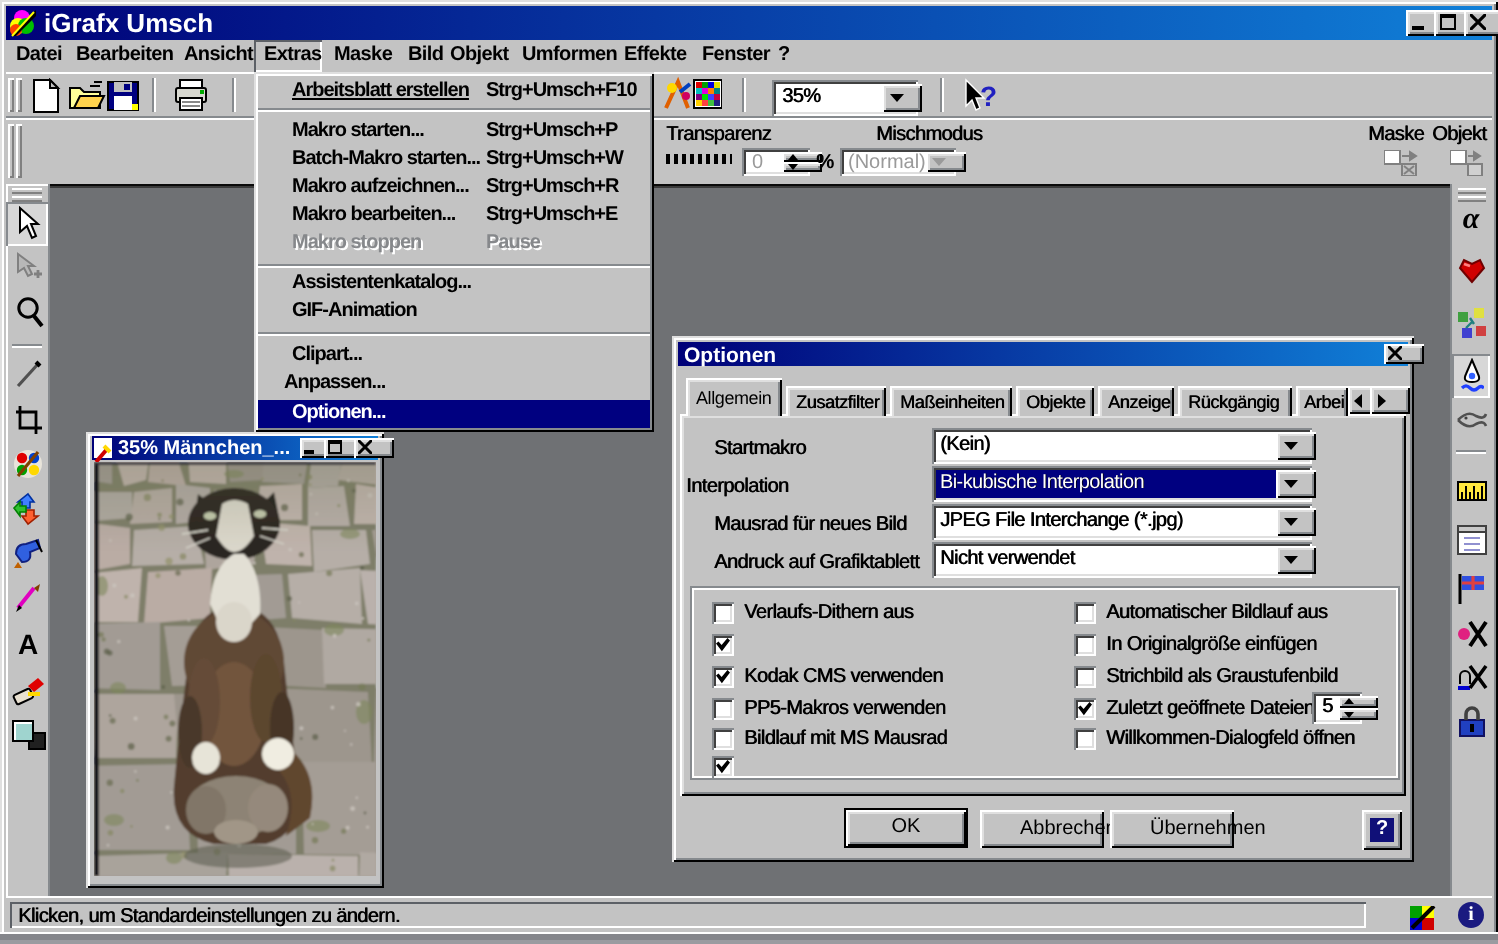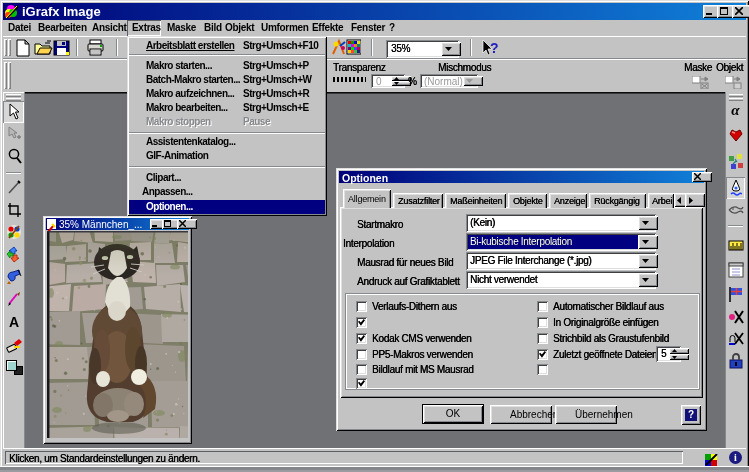--- a/index.html
+++ b/index.html
@@ -21,21 +21,21 @@
 <div class="abs" style="left:3px;top:3px;width:743px;height:17px;background:linear-gradient(90deg,#000078,#1080d8);"></div>
 <div class="abs" style="left:5px;top:4px;width:15px;height:15px;">
 <svg width="15" height="15" viewBox="0 0 15 15">
 <circle cx="6" cy="5" r="4" fill="#ff00ff"></circle>
       <circle cx="4" cy="9" r="4" fill="#ffff00"></circle>
       <circle cx="8" cy="9" r="4" fill="#00c000"></circle>
       <circle cx="3" cy="11" r="3" fill="#ff4000"></circle>
 <path d="M1 14 L11 3 L13 1 L13 4 L3 14 Z" fill="#000"></path>
       <path d="M1 14 L12 2" stroke="#ffff00" stroke-width="1"></path>
 </svg></div>
-<div class="abs" style="left:22px;top:4px;font-size:13px;font-weight:bold;color:#fff;">iGrafx Image</div>
+<div class="abs" style="left:22px;top:4px;font-size:13px;font-weight:bold;color:#fff;">iGrafx Umsch</div>
 
 <div class="abs btn" style="left:703px;top:5px;width:14px;height:13px;">
     <div class="abs" style="left:3px;top:8px;width:6px;height:2px;background:#000;"></div>
   </div>
 <div class="abs btn" style="left:717px;top:5px;width:14px;height:13px;">
     <div class="abs" style="left:3px;top:2px;width:8px;height:8px;border:1px solid #000;border-top-width:2px;"></div>
   </div>
 <div class="abs btn" style="left:732px;top:5px;width:14px;height:13px;">
 <svg class="abs" style="left:3px;top:2px;" width="8" height="8" viewBox="0 0 8 8">
       <path d="M0 0 L8 8 M8 0 L0 8" stroke="#000" stroke-width="1.6"></path>
@@ -304,21 +304,21 @@
     </svg></div>
 <div class="abs" style="left:729px;top:451px;width:13px;height:13px;border-radius:50%;background:#1a1a80;color:#fff;font-size:10px;font-weight:bold;text-align:center;line-height:13px;font-family:'Liberation Serif',serif;">i</div>
 <div class="abs" style="left:0;top:466px;width:749px;height:6px;background:#85868b;box-shadow:inset 0 1px 0 #fff,inset 0 -2px 0 #9a9ba0;"></div>
 
 <div class="abs raised" style="left:43px;top:216px;width:149px;height:228px;background:#c3c3c3;"></div>
 <div class="abs" style="left:46px;top:218px;width:143px;height:12px;background:linear-gradient(90deg,#000078,#1080d8);"></div>
 <div class="abs" style="left:47px;top:219px;width:9px;height:10px;background:#fff;"><svg width="9" height="10" viewBox="0 0 9 10">
       <path d="M1 9 L7 2" stroke="#d00000" stroke-width="2"></path>
       <path d="M5 1 l3 3" stroke="#ffd800" stroke-width="2"></path>
     </svg></div>
-<div class="abs" style="left:59px;top:219px;font-size:10px;font-weight:normal;color:#fff;">35% Männchen_...</div>
+<div class="abs" style="left:59px;top:219px;font-size:10px;font-weight:bold;color:#fff;">35% Männchen_...</div>
 <div class="abs btn" style="left:150px;top:219px;width:12px;height:10px;">
     <div class="abs" style="left:2px;top:6px;width:5px;height:2px;background:#000;"></div>
   </div>
 <div class="abs btn" style="left:162px;top:219px;width:12px;height:10px;">
     <div class="abs" style="left:2px;top:1px;width:7px;height:7px;border:1px solid #000;border-top-width:2px;"></div>
   </div>
 <div class="abs btn" style="left:177px;top:219px;width:12px;height:10px;">
     <svg class="abs" style="left:2px;top:1px;" width="7" height="7" viewBox="0 0 7 7">
       <path d="M0 0 L7 7 M7 0 L0 7" stroke="#000" stroke-width="1.5"></path>
     </svg>
@@ -669,20 +669,21 @@
       <svg class="abs" style="left:3px;top:1px;" width="5" height="3" viewBox="0 0 5 3">
         <path d="M0 3 h5 l-2.5 -3 z" fill="#000"></path>
       </svg>
     </div>
 <div class="abs btn" style="left:333px;top:186px;width:11px;height:6px;">
       <svg class="abs" style="left:3px;top:2px;" width="5" height="3" viewBox="0 0 5 3">
         <path d="M0 0 h5 l-2.5 3 z" fill="#000"></path>
       </svg>
     </div>
 <div class="abs cb" style="left:201px;top:196px;"></div>
+    <div class="abs t10" style="left:217px;top:196px;">Willkommen-Dialogfeld öffnen</div>
 
 <div class="abs" style="left:86px;top:236px;width:62px;height:20px;border:1px solid #000;">
       <div class="btn" style="width:100%;height:100%;"></div>
     </div>
 <div class="abs" style="left:86px;top:236px;width:62px;height:20px;text-align:center;font-size:10px;line-height:20px;">OK</div>
 <div class="abs btn" style="left:154px;top:237px;width:62px;height:19px;text-align:center;font-size:10px;line-height:19px;">Abbrechen</div>
 <div class="abs btn" style="left:219px;top:237px;width:62px;height:19px;text-align:center;font-size:10px;line-height:19px;">Übernehmen</div>
 <div class="abs btn" style="left:345px;top:237px;width:20px;height:20px;">
       <div class="abs" style="left:4px;top:4px;width:12px;height:12px;background:#101078;color:#fff;font-size:10px;font-weight:bold;text-align:center;line-height:12px;">?</div>
     </div>

